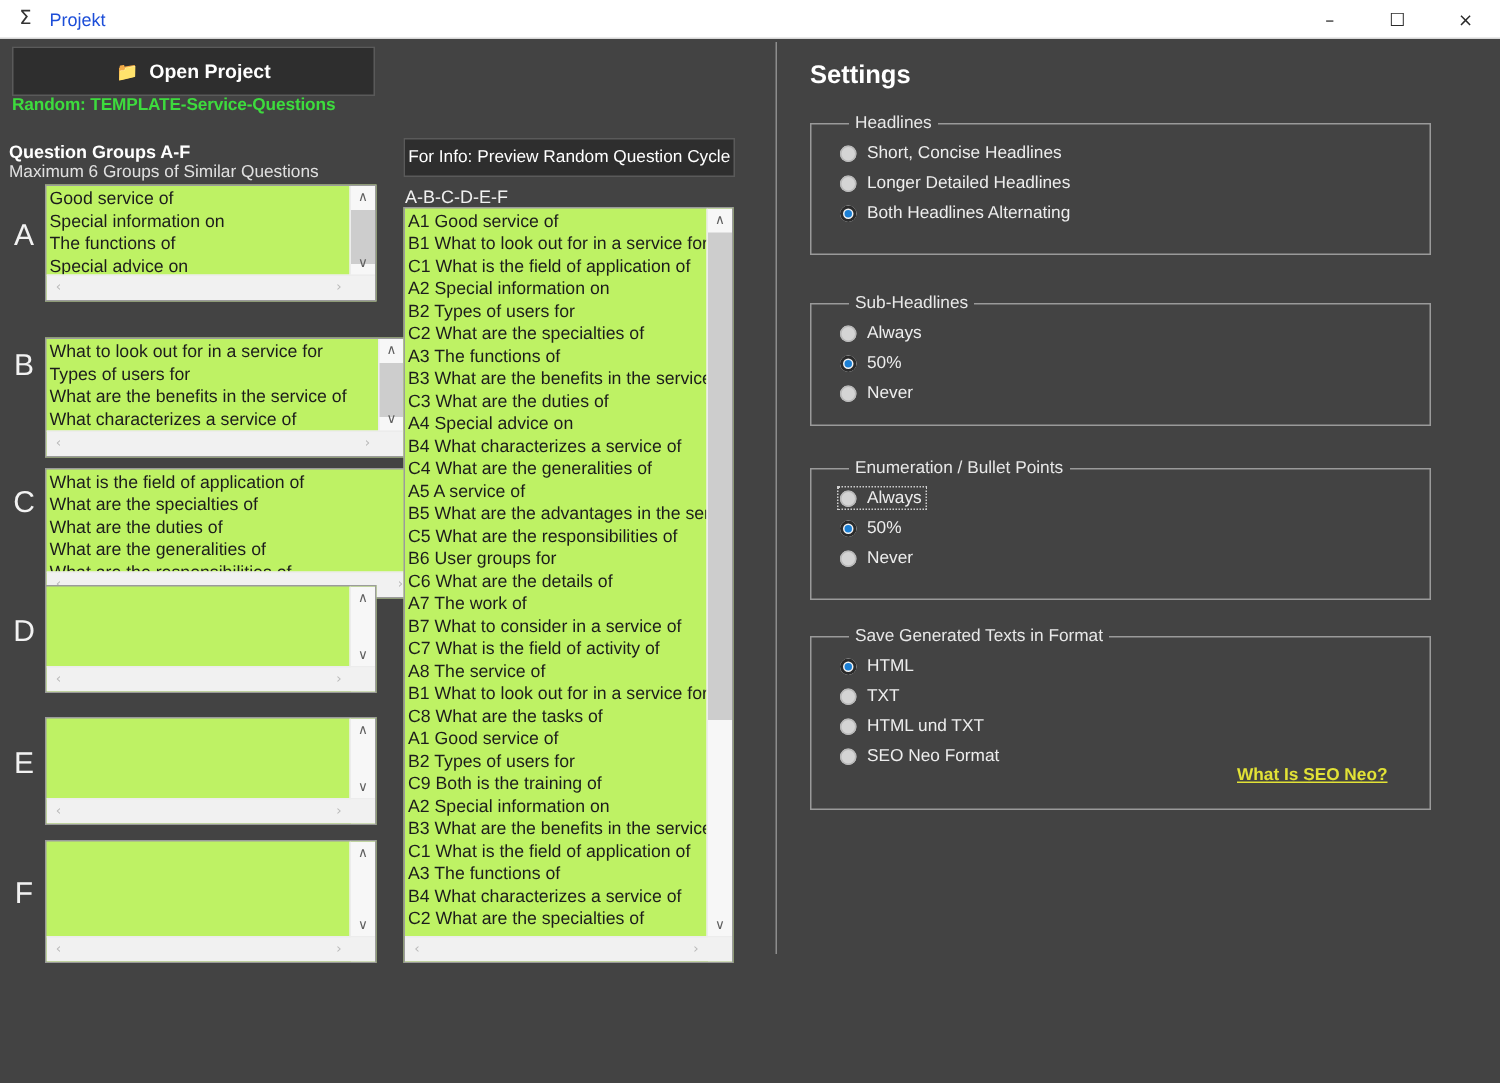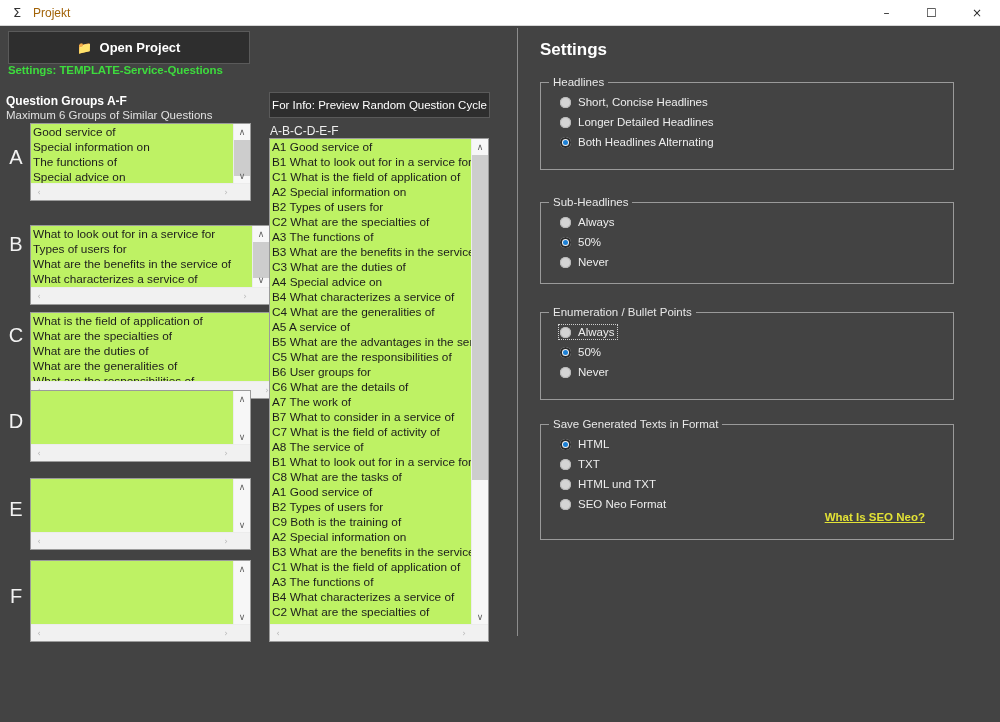--- a/index.html
+++ b/index.html
@@ -23,21 +23,21 @@
     border-bottom: 1px solid #d6d6d6;
     display: flex; align-items: center;
   }
   .tb-icon {
     margin-left: 9px; width: 16px; height: 16px;
     display: flex; align-items: center; justify-content: center;
     color: #333; font-size: 13px; line-height: 1;
     font-family: "DejaVu Sans", sans-serif;
   }
   .tb-title {
-    margin-left: 8px; font-size: 12px; color: #a16207;
+    margin-left: 8px; font-size: 12px; color: #1d4ed8;
   }
   .tb-controls {
     margin-left: auto; display: flex; height: 25px;
   }
   .tb-btn {
     width: 45px; height: 25px;
     display: flex; align-items: center; justify-content: center;
     font-size: 12px; color: #2b2b2b;
     font-family: "DejaVu Sans", sans-serif;
   }
@@ -155,21 +155,21 @@
     position: absolute; left: 540px; top: 40px;
     font-size: 17px; font-weight: bold; color: #ffffff;
   }
   fieldset.grp {
     position: absolute;
     margin: 0; padding: 0;
     border: 1px solid #9a9a9a;
     background: transparent;
   }
   fieldset.grp > legend {
-    margin-left: 8px; padding: 0 4px;
+    margin-left: 25px; padding: 0 4px;
     font-size: 11.5px; color: #e8e8e8;
   }
   .radio-row {
     display: flex; align-items: center;
     height: 20px; margin-left: 18px;
     cursor: pointer;
   }
   .radio-row .rbox {
     display: inline-flex; align-items: center;
     padding: 1px 3px 1px 1px;
@@ -218,21 +218,21 @@
       <div class="tb-btn">☐</div>
       <div class="tb-btn close">×</div>
     </div>
   </div>
 
   <div class="open-project">
     <span class="folder-icon">📁</span>
     <span>Open Project</span>
   </div>
 
-  <div class="project-label">Settings: TEMPLATE-Service-Questions</div>
+  <div class="project-label">Random: TEMPLATE-Service-Questions</div>
   <div class="groups-title">Question Groups A-F</div>
   <div class="groups-sub">Maximum 6 Groups of Similar Questions</div>
 
   <div id="left-lists">
       <div class="lb-wrap">
         <div class="lb-letter" style="left:2px; top:146px">A</div>
         <div class="listbox" style="left:30px; top:123px; width:221px; height:78px">
           <div class="lb-items">
             <div class="lb-item">Good service of</div>
             <div class="lb-item">Special information on</div>

